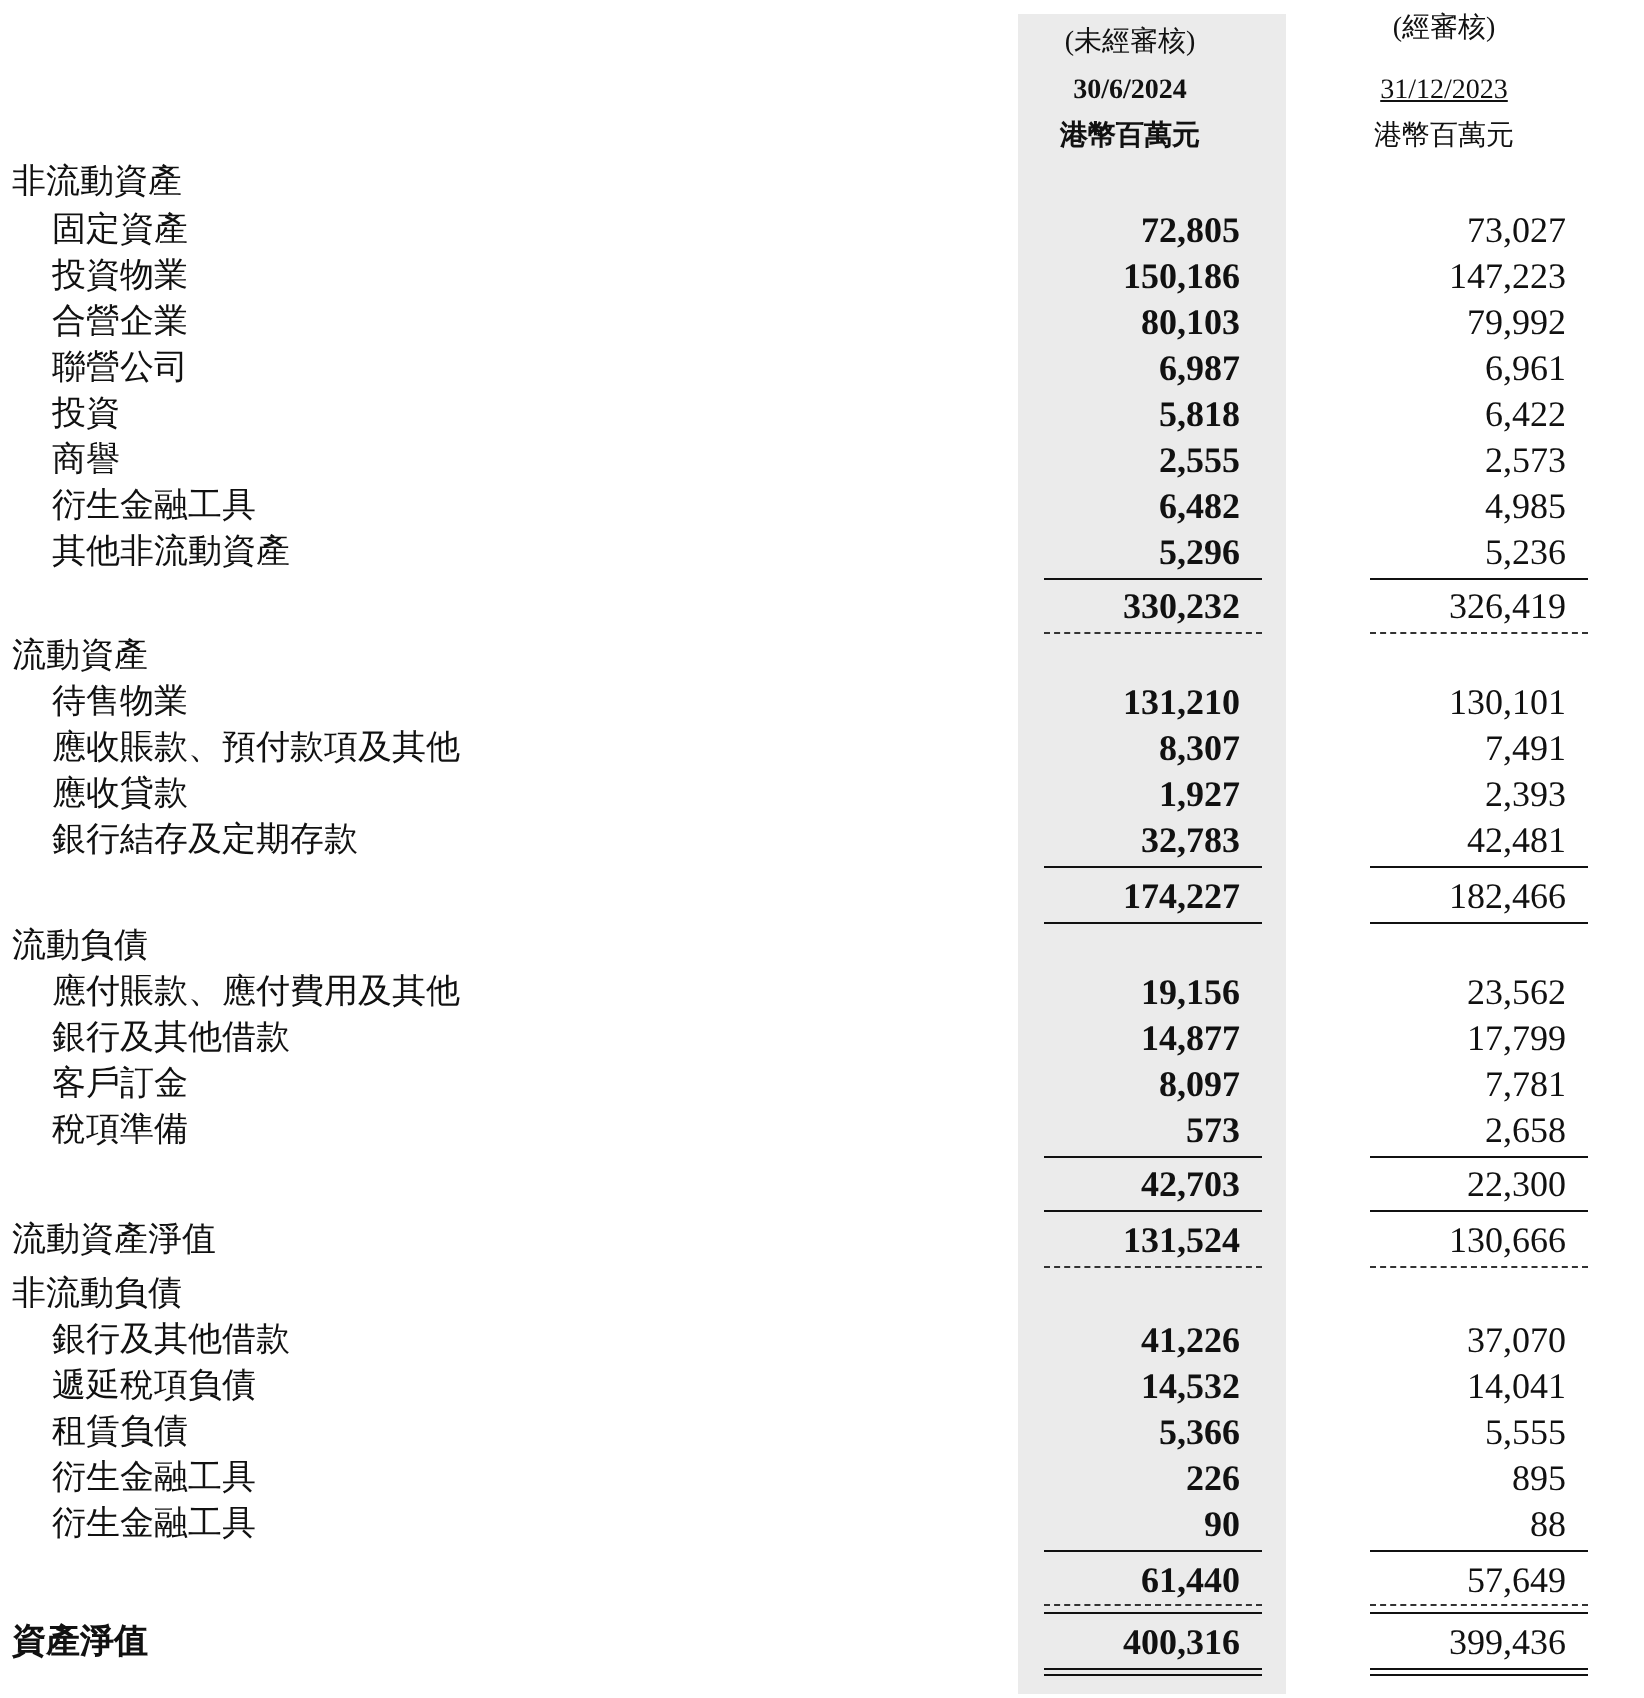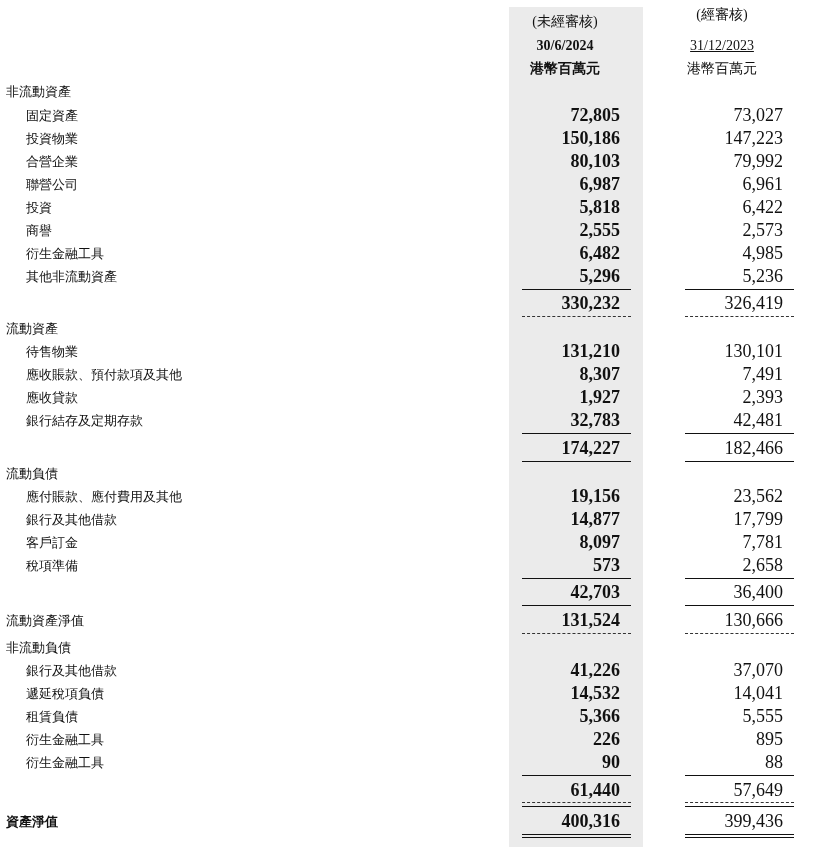--- a/index.html
+++ b/index.html
@@ -18,21 +18,21 @@
     .hdr { position: absolute; text-align: center; font-size: 14px; line-height: 23px; }
     .hdr.cur { left: 509px; width: 112px; font-weight: bold; }
     .hdr.prev { left: 660px; width: 124px; }
     .hdr .lbl-paren { font-weight: normal; }
     .row {
       position: absolute; left: 0; width: 822px; height: 23px;
       font-size: 18px; line-height: 23px;
     }
     .row .label {
       position: absolute; left: 6px; white-space: nowrap;
-      font-family: "DejaVu Sans", "Liberation Sans", sans-serif; font-size: 13px;
+      font-family: "DejaVu Sans", "Liberation Sans", sans-serif; font-size: 17px;
     }
     .row.item .label { left: 26px; }
     .row.bold .label { font-weight: bold; }
     .row .v-cur {
       position: absolute; left: 509px; width: 111px; text-align: right; font-weight: bold;
     }
     .row .v-prev {
       position: absolute; left: 660px; width: 123px; text-align: right;
     }
     .rule { position: absolute; height: 0; }
@@ -158,21 +158,21 @@
 </div>
 <div class="row item" style="top:554px;">
   <span class="label">稅項準備</span>
   <span class="v-cur">573</span>
   <span class="v-prev">2,658</span>
 </div>
 <div class="rule cur solid" style="top:578px;"></div>
 <div class="rule prev solid" style="top:578px;"></div>
 <div class="row" style="top:581px;">
   <span class="v-cur">42,703</span>
-  <span class="v-prev">36,400</span>
+  <span class="v-prev">22,300</span>
 </div>
 <div class="rule cur solid" style="top:605px;"></div>
 <div class="rule prev solid" style="top:605px;"></div>
 
 <div class="row" style="top:609px;">
   <span class="label">流動資產淨值</span>
   <span class="v-cur">131,524</span>
   <span class="v-prev">130,666</span>
 </div>
 <div class="rule cur dash" style="top:633px;"></div>

